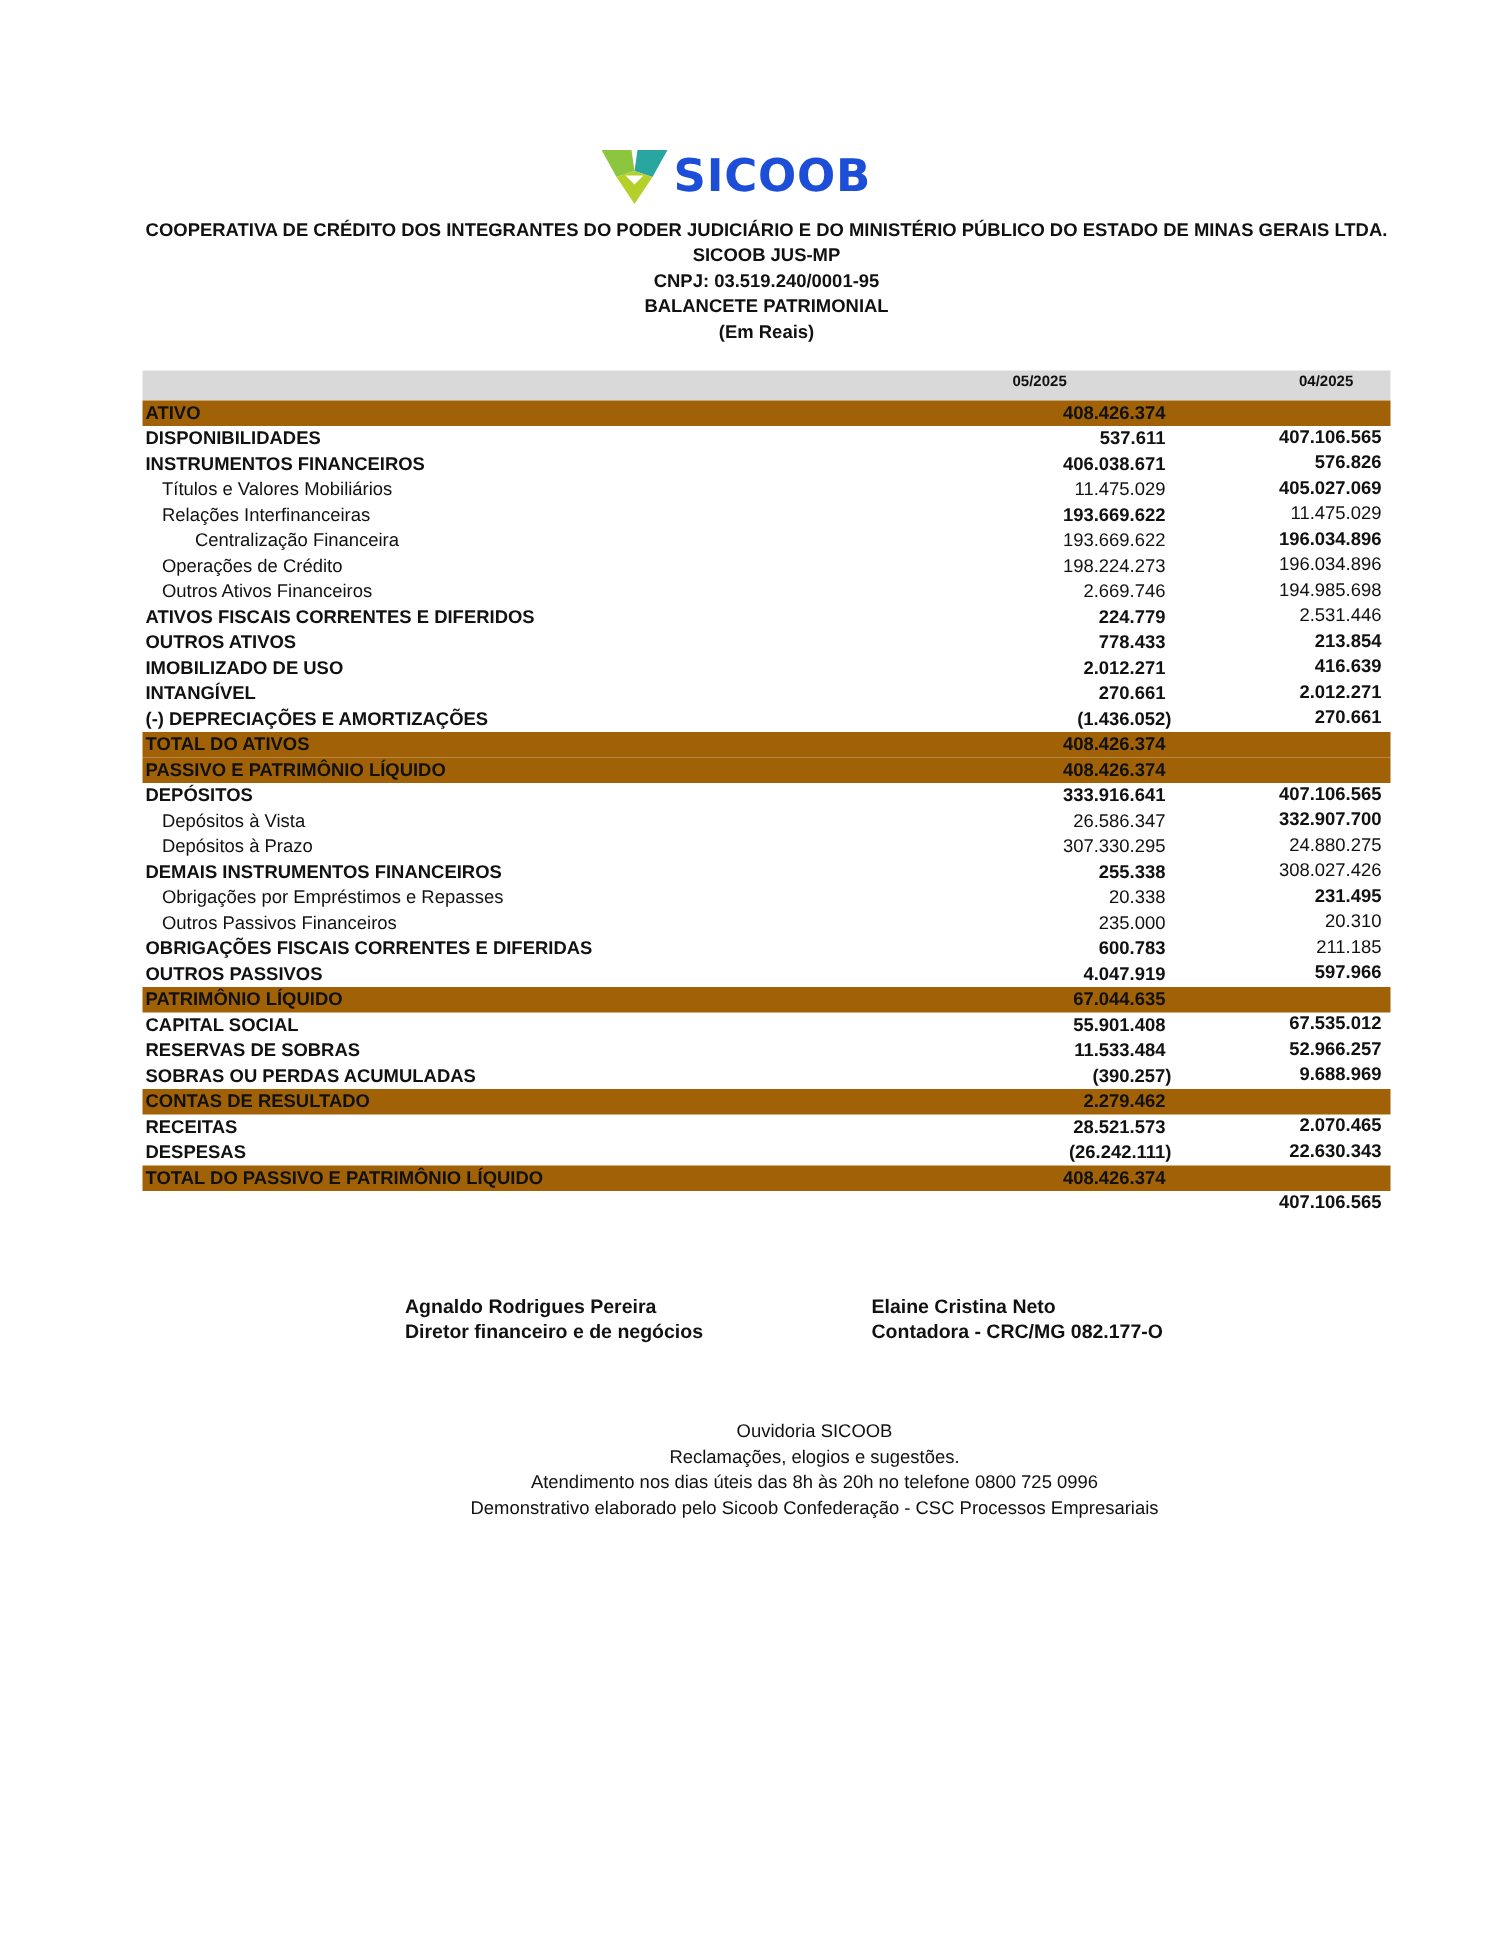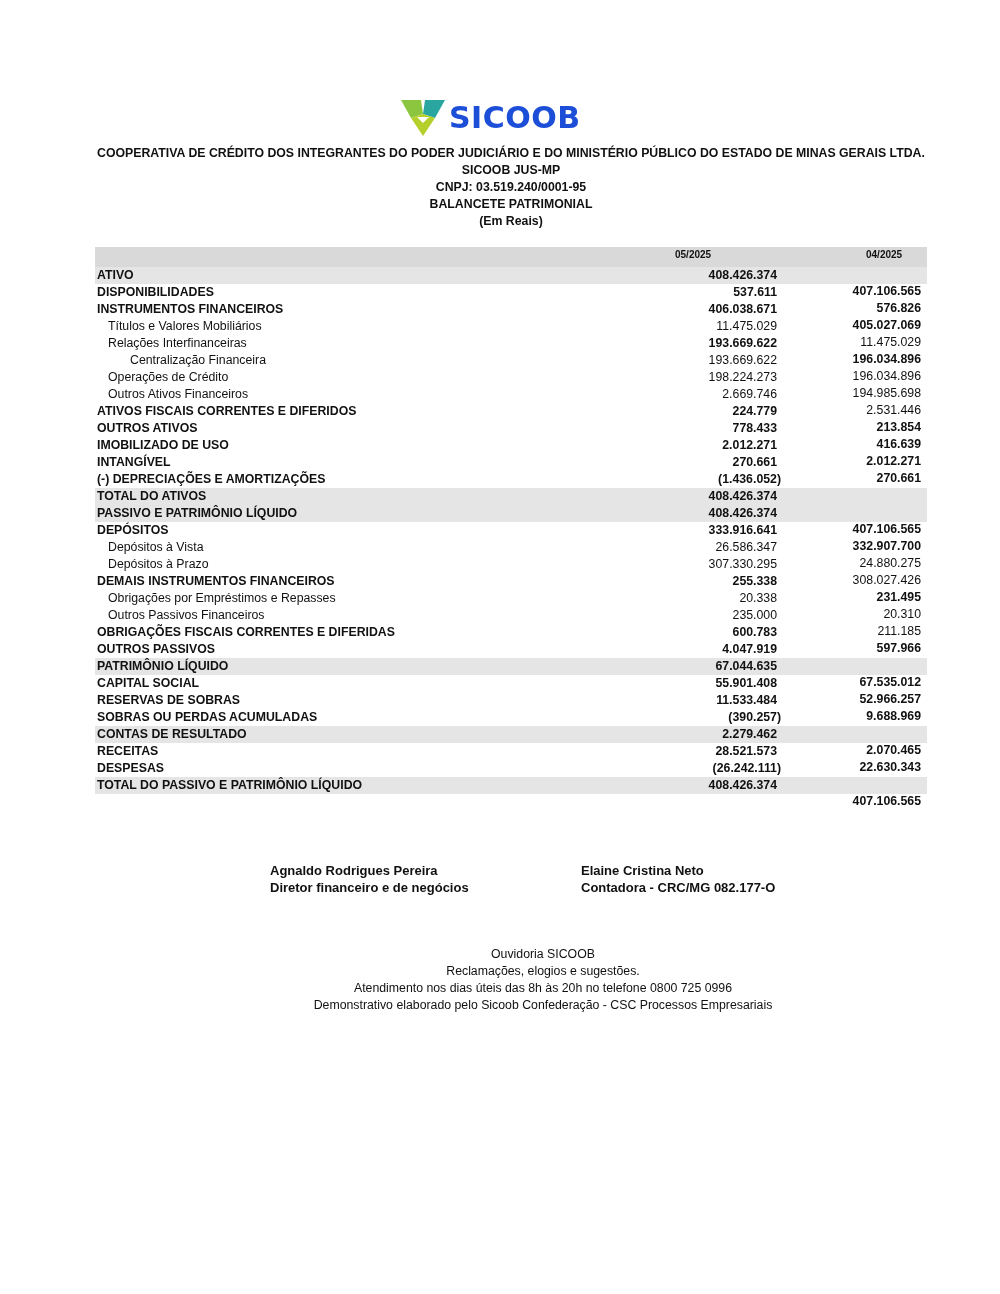--- a/index.html
+++ b/index.html
@@ -31,21 +31,21 @@
   }
   .col-head span {
     position: absolute; top: 2px; font-weight: bold; font-size: 10px;
   }
   .col-head .c1 { left: 580px; }
   .col-head .c2 { left: 731px; margin-left: 40px; }
   .row {
     height: 17px; position: relative; font-size: 12.3px; line-height: 17px;
     white-space: nowrap;
   }
-  .row.shaded { background: #e5e5e5; }
+  .row.shaded { background: #a16207; }
   .row .label { position: absolute; left: 2px; }
   .row.lvl1 .label { left: 13px; }
   .row.lvl2 .label { left: 35px; }
   .row .v1 { position: absolute; right: 150px; text-align: left; }
   .row .v2 { position: absolute; right: 6px; text-align: right; margin-top: 16px; }
   .row.bold { font-weight: bold; }
   .row .paren { margin-right: -4px; }
   .sig { position: absolute; top: 862px; font-weight: bold; font-size: 13px; line-height: 17px; }
   .sig.left { left: 270px; }
   .sig.right { left: 581px; }

